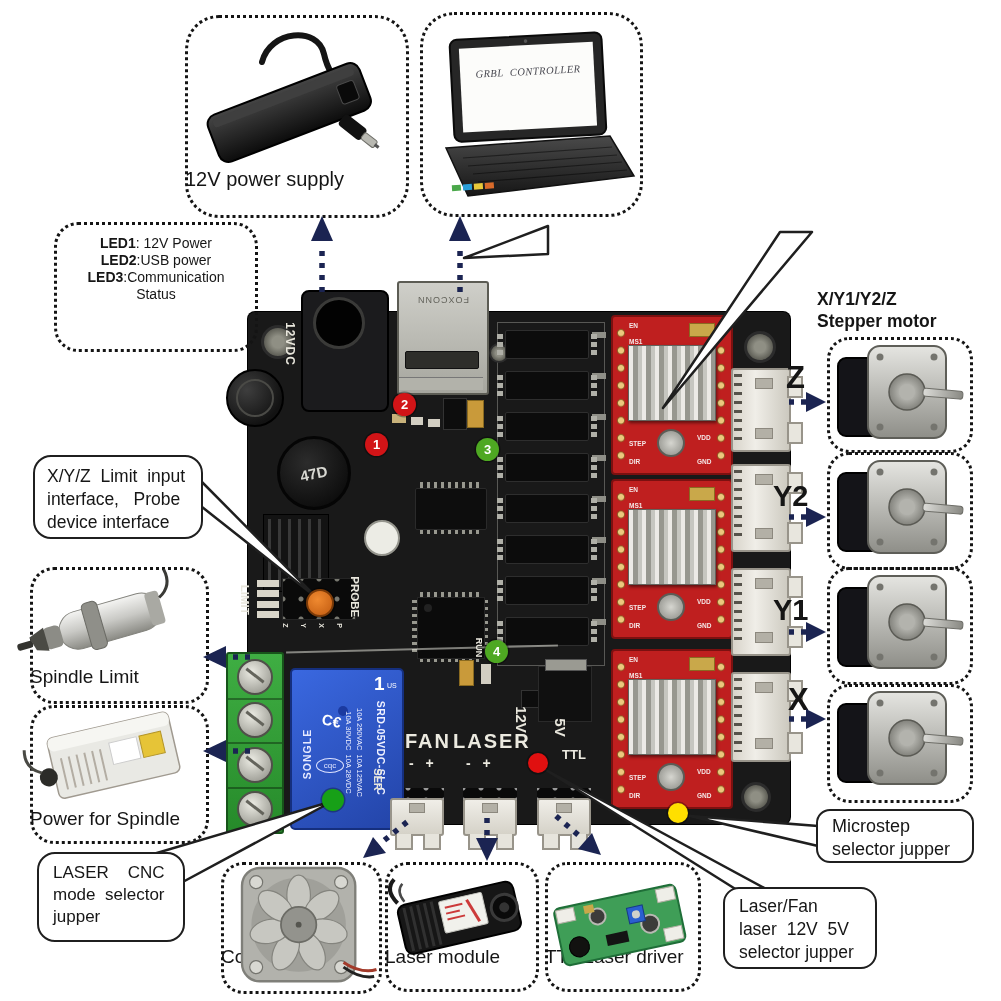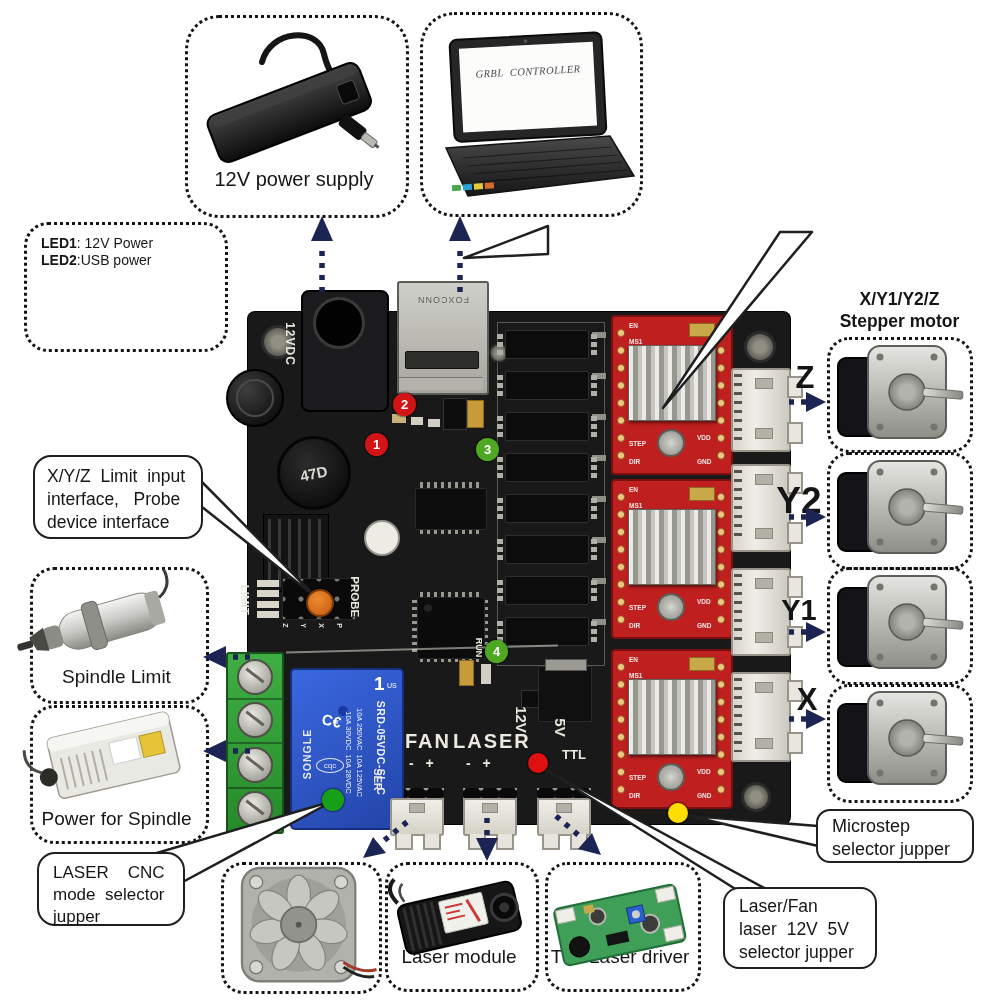--- a/index.html
+++ b/index.html
@@ -4,21 +4,21 @@
 <style>
   html,body{margin:0;padding:0;background:#fff;}
   #canvas{position:relative;width:1001px;height:1001px;background:#ffffff;overflow:hidden;
           font-family:"Liberation Sans", sans-serif;color:#1b1b1b;}
   .abs{position:absolute;}
   
   .dotbox{position:absolute;border:3.5px dotted #141414;background:transparent;z-index:20;}
   
   .bubble{position:absolute;background:#fff;border:2.5px solid #1f1f1f;color:#161616;
           white-space:pre-wrap;z-index:40;line-height:1.3;}
-  .caption{position:absolute;text-align:center;color:#151515;z-index:25;}
+  .caption{position:absolute;text-align:left;color:#151515;z-index:25;}
   
   #board{position:absolute;left:248px;top:312px;width:542px;height:512px;background:#191919;
          border-radius:7px;z-index:10;box-shadow:0 0 0 1px #000;}
   .silk{position:absolute;color:#eceae0;font-weight:bold;z-index:14;line-height:1;}
   .rsilk{position:absolute;color:#e8e6dc;font-weight:bold;z-index:14;line-height:1;transform:rotate(90deg);}
   .hole{position:absolute;border-radius:50%;background:radial-gradient(#8f8f84 30%,#585850 75%);
         border:3px solid #2c2c2c;z-index:12;}
   .marker{position:absolute;width:23px;height:23px;border-radius:50%;color:#fff;font-weight:bold;
           font-size:13px;line-height:23px;text-align:center;z-index:16;box-shadow:0 0 0 1.5px rgba(0,0,0,.35);}
   .mred{background:#d21417;} .mgreen{background:#4ea822;}
@@ -469,58 +469,59 @@
       <rect x="588" y="899" width="10" height="8" fill="#c9a84a"></rect>
     </g>
   </svg>
 
   <div class="dotbox" style="left:185px;top:15px;width:218px;height:197px;border-radius:34px;"></div>
   <div class="caption" style="left:185px;top:168px;width:218px;font-size:20px;">12V power supply</div>
 
   <div class="dotbox" style="left:420px;top:12px;width:217px;height:199px;border-radius:34px;"></div>
   <div class="abs" style="left:463px;top:66px;width:130px;transform:rotate(-3deg);text-align:center;font-family:'Liberation Serif',serif;font-style:italic;font-size:10.5px;letter-spacing:.5px;color:#4a4a52;z-index:40;white-space:pre;">GRBL  CONTROLLER</div>
 
-  <div class="dotbox" style="left:24px;top:222px;width:198px;height:124px;border-radius:24px;">
+  <div class="dotbox" style="left:54px;top:222px;width:198px;height:124px;border-radius:24px;text-align:center;">
     <div style="padding:10px 14px;font-size:14px;line-height:1.22;color:#161616;">
       <p class="ledline"><b>LED1</b><span>: 12V Power</span></p>
       <p class="ledline"><b>LED2</b><span>:USB power</span></p>
+      <p class="ledline"><b>LED3</b><span>:Communication Status</span></p>
     </div>
   </div>
 
   <div class="dotbox" style="left:30px;top:567px;width:173px;height:131px;border-radius:24px;"></div>
   <div class="caption" style="left:30px;top:666px;width:173px;font-size:19px;">Spindle Limit</div>
 
   <div class="dotbox" style="left:30px;top:705px;width:173px;height:133px;border-radius:24px;"></div>
   <div class="caption" style="left:30px;top:808px;width:173px;font-size:19px;">Power for Spindle</div>
 
   <div class="caption" style="left:817px;top:288px;width:165px;font-size:17.5px;line-height:1.28;white-space:pre-wrap;font-weight:bold;">X/Y1/Y2/Z
 Stepper motor</div>
   <div class="dotbox" style="left:827px;top:337px;width:140px;height:110px;border-radius:22px;"></div>
   <div class="dotbox" style="left:827px;top:452px;width:140px;height:112px;border-radius:22px;"></div>
   <div class="dotbox" style="left:827px;top:567px;width:140px;height:112px;border-radius:22px;"></div>
   <div class="dotbox" style="left:827px;top:684px;width:140px;height:113px;border-radius:22px;"></div>
 
   <div class="caption" style="left:786px;top:360px;width:38px;font-size:31px;font-weight:bold;">Z</div>
-  <div class="caption" style="left:773px;top:480px;width:52px;font-size:37px;font-weight:bold;">Y2</div>
+  <div class="caption" style="left:773px;top:480px;width:52px;font-size:29px;font-weight:bold;">Y2</div>
   <div class="caption" style="left:773px;top:594px;width:52px;font-size:29px;font-weight:bold;">Y1</div>
   <div class="caption" style="left:788px;top:682px;width:38px;font-size:31px;font-weight:bold;">X</div>
 
   <div class="dotbox" style="left:221px;top:862px;width:155px;height:126px;border-radius:22px;"></div>
   <div class="caption" style="left:221px;top:946px;width:155px;font-size:19px;">Cooling Fan</div>
 
   <div class="dotbox" style="left:385px;top:862px;width:148px;height:124px;border-radius:22px;"></div>
   <div class="caption" style="left:385px;top:946px;width:148px;font-size:19px;">Laser module</div>
 
   <div class="dotbox" style="left:545px;top:862px;width:150px;height:124px;border-radius:22px;"></div>
   <div class="caption" style="left:545px;top:946px;width:150px;font-size:19px;">TTL Laser driver</div>
 
   <div class="bubble" style="left:33px;top:455px;width:170px;height:84px;border-radius:18px;padding:8px 0 0 12px;font-size:17.5px;box-sizing:border-box;">X/Y/Z  Limit  input
 interface,   Probe
 device interface</div>
-  <div class="bubble" style="left:37px;top:852px;width:148px;height:74px;border-radius:18px;padding:8px 0 0 14px;font-size:17px;box-sizing:border-box;">LASER    CNC
+  <div class="bubble" style="left:37px;top:852px;width:148px;height:90px;border-radius:18px;padding:8px 0 0 14px;font-size:17px;box-sizing:border-box;">LASER    CNC
 mode  selector
 jupper</div>
   <div class="bubble" style="left:816px;top:809px;width:158px;height:54px;border-radius:14px;padding:4px 0 0 14px;font-size:18px;box-sizing:border-box;">Microstep
 selector jupper</div>
   <div class="bubble" style="left:723px;top:887px;width:154px;height:82px;border-radius:16px;padding:6px 0 0 14px;font-size:17.5px;box-sizing:border-box;">Laser/Fan
 laser  12V  5V
 selector jupper</div>
 
 </div>
 

